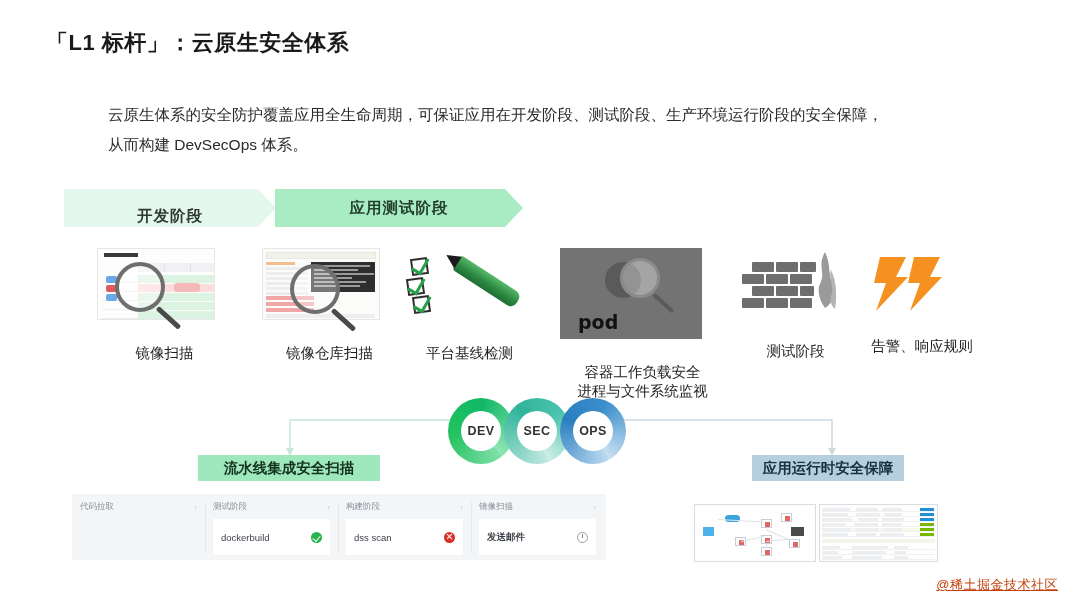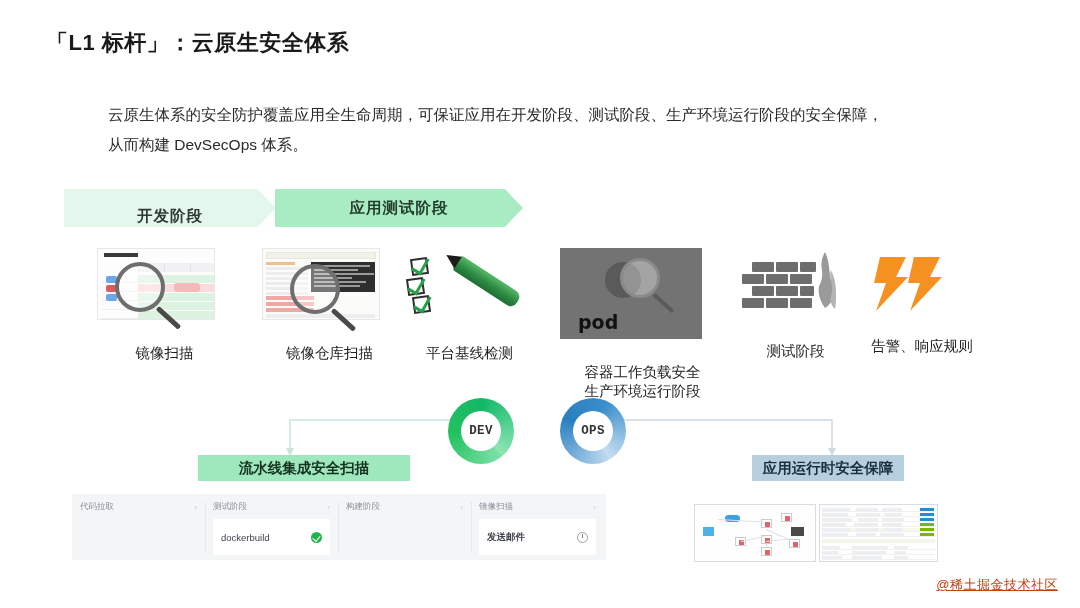--- a/index.html
+++ b/index.html
@@ -186,21 +186,21 @@
   .brick { position:absolute; background:#6d6d6d; border-radius:1px; }
   .flame {
     position:absolute; right:2px; top:4px;
     width:30px; height:58px;
   }
 
   
   .boltart { width:110px; height:58px; position:relative; }
 
   
-  .rings { position: absolute; left: 448px; top: 398px; width: 190px; height: 66px; font-family: Liberation Mono, monospace; }
+  .rings { position: absolute; left: 448px; top: 398px; width: 190px; height: 66px; }
   .ring {
     position:absolute; top:0;
     width:66px; height:66px; border-radius:50%;
   }
   .ring .hole {
     position:absolute; left:13px; top:13px;
     width:40px; height:40px; border-radius:50%;
     background:#ffffff;
     display:flex; align-items:center; justify-content:center;
     font-size:12.5px; font-weight:700; color:#333;
@@ -215,21 +215,21 @@
 
   
   .badge {
     position:absolute;
     height:26px;
     display:flex; align-items:center; justify-content:center;
     font-size:14.5px; font-weight:700;
     white-space:nowrap;
   }
   .badge-pipeline {
-    left:198px; top:455px; width:212px;
+    left:198px; top:455px; width:182px;
     background:#9fe8bd; color:#14321f;
   }
   .badge-runtime {
     left:752px; top:455px; width:152px;
     background:#b6cfdf; color:#17303f;
   }
 
   
   .pipeline {
     position:absolute; left:72px; top:494px;
@@ -397,21 +397,21 @@
       <div class="podart">
         <div class="blob"></div>
         <div class="pod-txt">pod</div>
         <div class="mag" style="left:60px; top:10px; width:62px; height:62px;">
           <div class="lens" style="width:40px; height:40px; border-width:3px; border-color:#8a8a8a;"></div>
           <div class="handle" style="left:35px; top:35px; width:26px; height:4px; transform:rotate(42deg); background:#5a5a5a;"></div>
         </div>
       </div>
     </div>
     <div class="cap">容器工作负载安全</div>
-    <div class="cap" style="margin-top:0">生产环境运行阶段</div>
+    <div class="cap" style="margin-top:0">进程与文件系统监视</div>
   </div>
 
   <div class="feature f5">
     <div class="art">
       <div class="fwart">
         <div class="brick" style="left:14px; top:14px; width:22px; height:10px;"></div>
         <div class="brick" style="left:38px; top:14px; width:22px; height:10px;"></div>
         <div class="brick" style="left:62px; top:14px; width:16px; height:10px;"></div>
         <div class="brick" style="left:4px;  top:26px; width:22px; height:10px;"></div>
         <div class="brick" style="left:28px; top:26px; width:22px; height:10px;"></div>
@@ -451,20 +451,23 @@
 
 <svg class="conn" style="left:614px; top:396px;" width="290" height="72">
   <path d="M8 24 L218 24 L218 54" stroke="#cfd9e0" stroke-width="1.5" fill="none"></path>
   <path d="M218 60 L214 52 L222 52 Z" fill="#cfd9e0"></path>
 </svg>
 
 <div class="rings">
   <div class="ring ring-dev">
     <div class="hole">DEV</div>
   </div>
+  <div class="ring ring-sec">
+    <div class="hole">SEC</div>
+  </div>
   <div class="ring ring-ops">
     <div class="hole">OPS</div>
   </div>
 </div>
 
 <div class="badge badge-pipeline">流水线集成安全扫描</div>
 <div class="badge badge-runtime">应用运行时安全保障</div>
 
 <div class="pipeline">
   <div class="pcard">
@@ -482,20 +485,24 @@
     <div class="pbody">
       <span>dockerbuild</span>
       <span class="st st-ok"></span>
     </div>
   </div>
 
   <div class="pcard">
     <div class="phdr">
       <span>构建阶段</span>
       <span class="chev">›</span>
+    </div>
+    <div class="pbody">
+      <span>dss scan</span>
+      <span class="st st-err"></span>
     </div>
   </div>
 
   <div class="pcard">
     <div class="phdr">
       <span>镜像扫描</span>
       <span class="chev">›</span>
     </div>
     <div class="pbody">
       <span style="font-weight:700">发送邮件</span>

